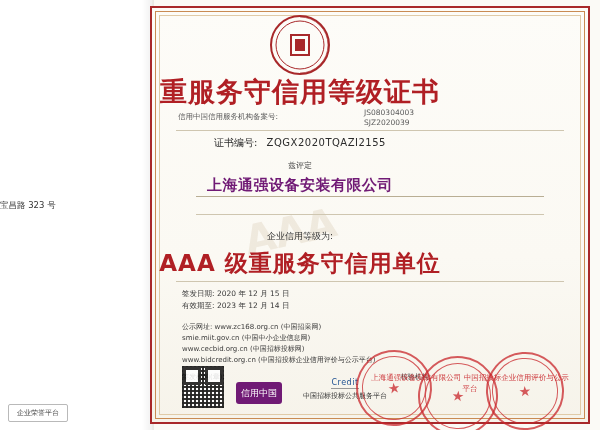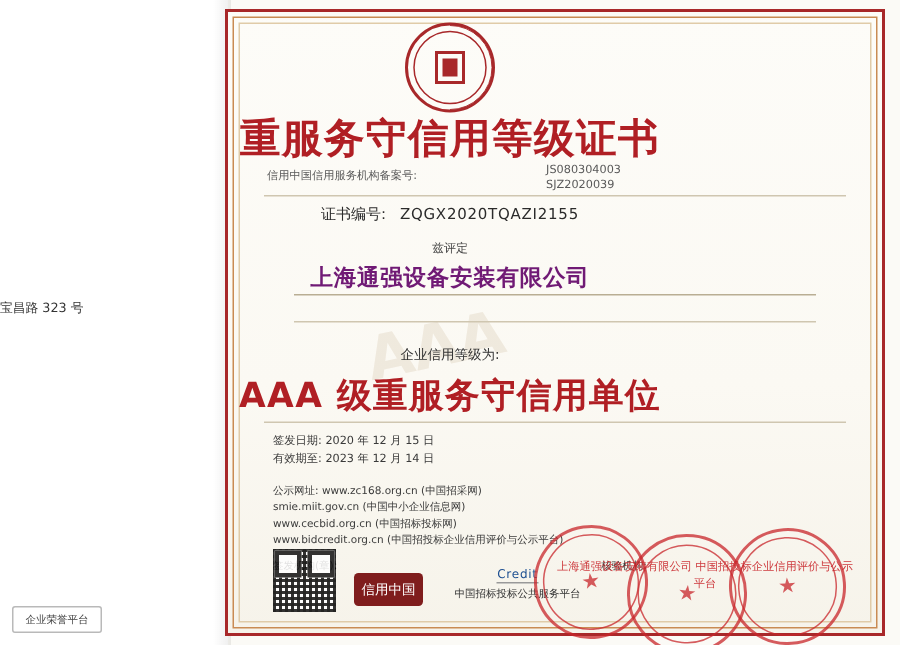--- a/index.html
+++ b/index.html
@@ -265,21 +265,21 @@
   .qr::before { left: 1px; top: 1px; }
   .qr::after { right: 1px; top: 1px; }
 
   .credit-badge {
     position: absolute;
     left: 236px;
     top: 382px;
     width: 46px;
     height: 22px;
     border-radius: 3px;
-    background: #7f1d1d;
+    background: #701a75;
     color: #fff;
     font-size: 9px;
     display: flex;
     align-items: center;
     justify-content: center;
     font-family: "DejaVu Sans", sans-serif;
   }
 
   .credit-logo {
     position: absolute;

